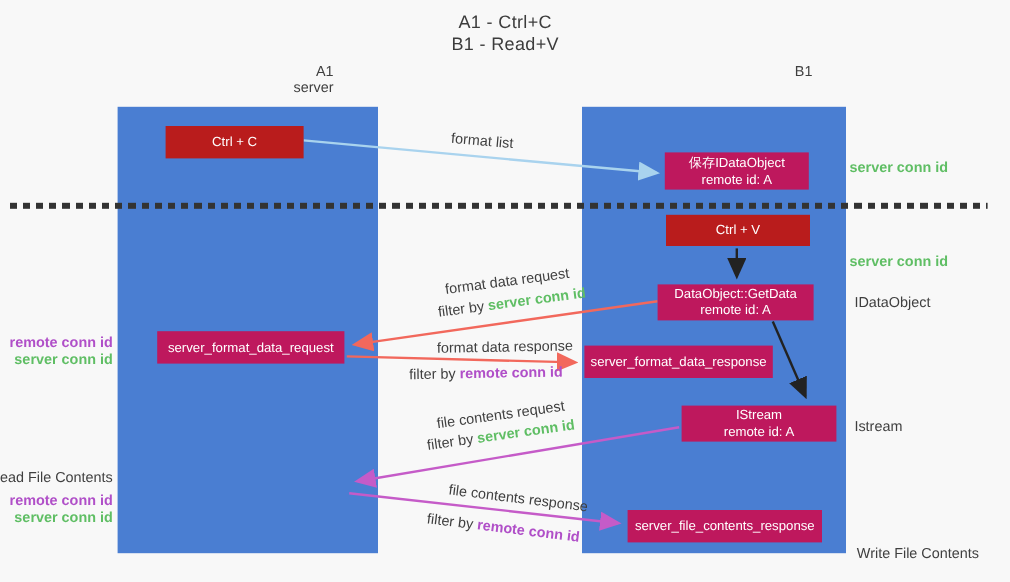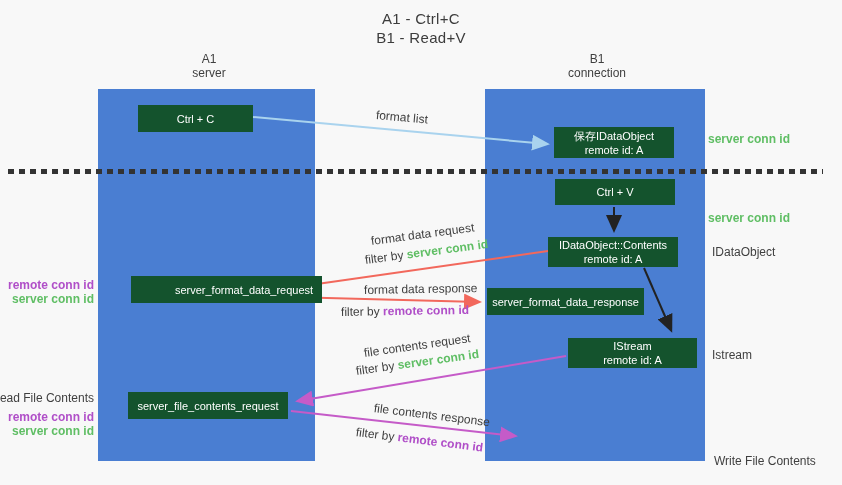--- a/index.html
+++ b/index.html
@@ -21,42 +21,42 @@
     position:absolute;top:89px;height:372px;
     background:#4a7ed2;
   }
   #lane-left{left:98px;width:217px;}
   #lane-right{left:485px;width:220px;}
 
   .lane-header{
     position:absolute;top:52px;width:160px;
     text-align:center;color:#3f3f3f;font-size:12px;line-height:14px;
   }
-  #header-left{left:129px;}
-  #header-right{left:517px;}
+  #header-left{left:118px;text-align:right;}
+  #header-right{left:517px;text-align:right;}
 
   .divider{
     position:absolute;left:8px;top:169px;width:815px;height:5px;
     background:repeating-linear-gradient(90deg,#333 0 6px,transparent 6px 11px);
   }
 
   .node{
     position:absolute;
     display:flex;flex-direction:column;align-items:center;justify-content:center;
     color:#ffffff;font-size:11px;line-height:14px;text-align:center;
     white-space:nowrap;
   }
-  .node.green{background:#14532d;text-align:center;}
-  .node.orange{background:#14532d;}
+  .node.green{background:#b91c1c;text-align:center;}
+  .node.orange{background:#be185d;}
 
   #node-ctrl-c{left:138px;top:105px;width:115px;height:27px;}
   #node-save-ido{left:554px;top:127px;width:120px;height:31px;}
   #node-ctrl-v{left:555px;top:179px;width:120px;height:26px;}
   #node-getdata{left:548px;top:237px;width:130px;height:30px;}
-  #node-format-req{left:131px;top:276px;width:156px;height:27px;padding-left:35px;}
+  #node-format-req{left:131px;top:276px;width:156px;height:27px;}
   #node-format-resp{left:487px;top:288px;width:157px;height:27px;text-align:center;}
   #node-istream{left:568px;top:338px;width:129px;height:30px;}
   #node-file-req{left:128px;top:392px;width:160px;height:27px;}
   #node-file-resp{left:523px;top:425px;width:162px;height:27px;}
 
   svg.arrows{position:absolute;left:0;top:0;pointer-events:none;}
 
   .alabel{
     position:absolute;font-size:12px;color:#3f3f3f;white-space:nowrap;
     transform-origin:left center;
@@ -91,21 +91,20 @@
     <div>A1 - Ctrl+C</div>
     <div>B1 - Read+V</div>
   </div>
 
   <div class="lane-header" id="header-left">
     <div>A1</div>
     <div>server</div>
   </div>
   <div class="lane-header" id="header-right">
     <div>B1</div>
-    <div>connection</div>
   </div>
 
   <div class="lane" id="lane-left"></div>
   <div class="lane" id="lane-right"></div>
 
   <div class="divider"></div>
 
   <svg class="arrows" width="842" height="485">
     <defs>
       <marker id="m-blue" markerWidth="9" markerHeight="8" refX="7.5" refY="4" orient="auto">
@@ -137,41 +136,41 @@
   <div class="node orange" id="node-save-ido">
     <div>保存IDataObject</div>
     <div>remote id: A</div>
   </div>
 
   <div class="node green" id="node-ctrl-v">
     <div>Ctrl + V</div>
   </div>
 
   <div class="node orange" id="node-getdata">
-    <div>IDataObject::Contents</div>
+    <div>DataObject::GetData</div>
     <div>remote id: A</div>
   </div>
 
   <div class="node orange" id="node-format-req">
     <div>server_format_data_request</div>
   </div>
 
   <div class="node orange" id="node-format-resp">
     <div>server_format_data_response</div>
   </div>
 
   <div class="node orange" id="node-istream">
     <div>IStream</div>
     <div>remote id: A</div>
   </div>
 
-  <div class="node orange" id="node-file-req">
-    <div>server_file_contents_request</div>
-  </div>
-
+
+  <div class="node orange" id="node-file-resp">
+    <div>server_file_contents_response</div>
+  </div>
 
   <div class="alabel" id="lbl-format-list">format list</div>
 
   <div class="alabel" id="lbl-fdr-1">format data request</div>
   <div class="alabel" id="lbl-fdr-2">
     <span>filter by </span><span class="key green-text">server conn id</span>
   </div>
 
   <div class="alabel" id="lbl-fds-1">format data response</div>
   <div class="alabel" id="lbl-fds-2">

